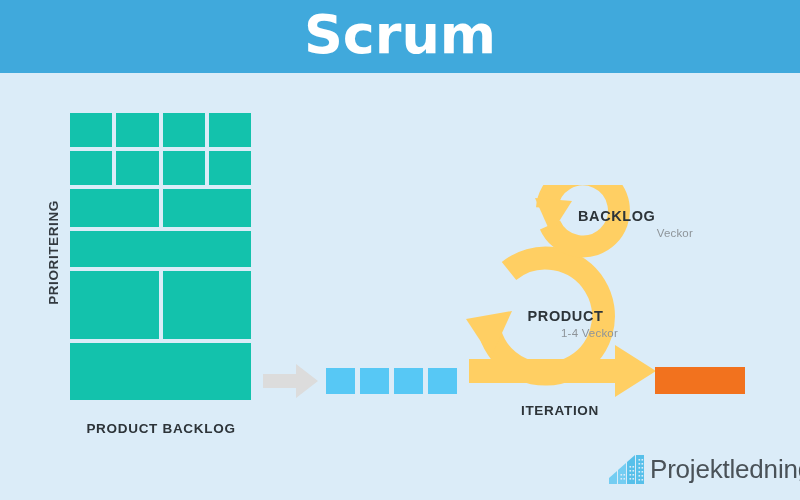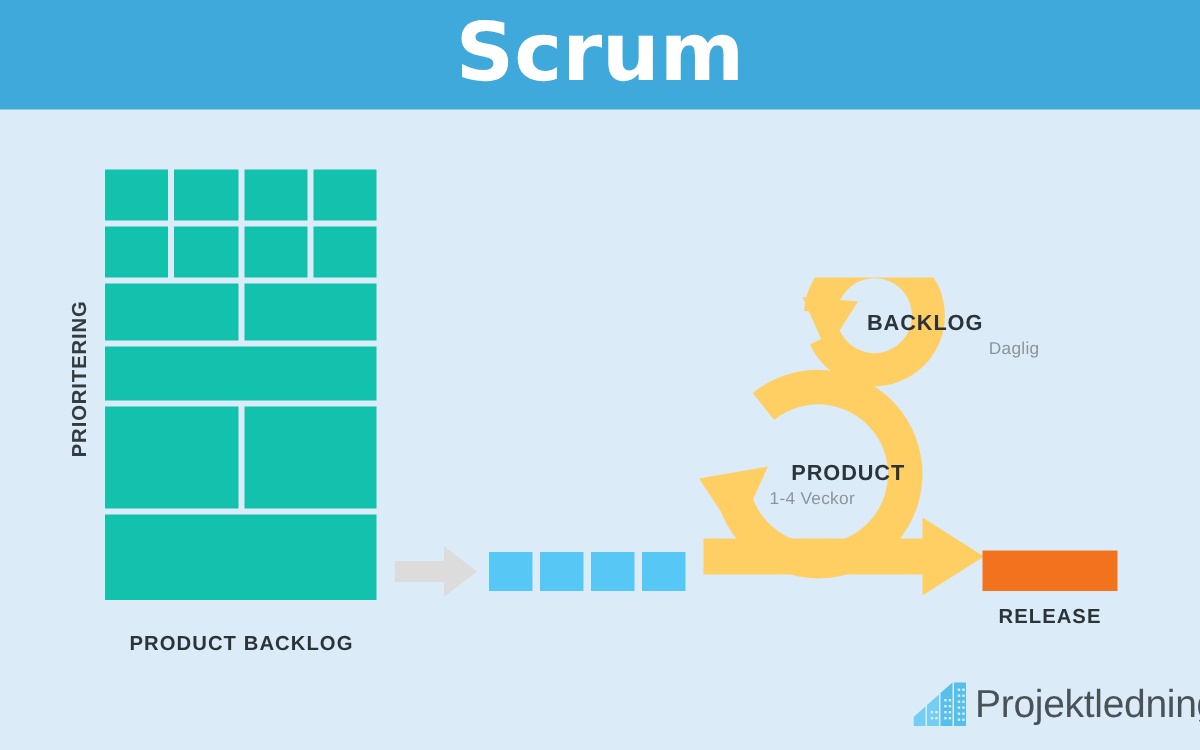--- a/index.html
+++ b/index.html
@@ -169,21 +169,21 @@
   .anno-sub {
     color: #8e9499;
     font-size: 11.5px;
     font-weight: normal;
     letter-spacing: 0.2px;
     white-space: nowrap;
     margin-top: 3px;
   }
   #standup-block .anno-sub { text-align: right; padding-right: 20px; }
   #sprint-block  .anno-title { text-align: center; }
-  #sprint-block  .anno-sub { text-align: left; }
+  #sprint-block  .anno-sub { text-align: right; }
 
   
   #brand-logo {
     position: absolute;
     left: 609px;
     top: 452px;
     height: 34px;
     display: flex;
     align-items: center;
   }
@@ -258,29 +258,29 @@
 
     <path d="M80,13 L117,16 L96,49 Z" fill="#ffcf63"></path>
 
     <path d="M14,174 L160,174 L160,160 L201,186 L160,212 L160,198 L14,198 Z" fill="#ffcf63"></path>
   </svg>
 
   <div id="release-bar"></div>
 
   <div id="standup-block">
     <div class="anno-title">BACKLOG</div>
-    <div class="anno-sub">Daglig</div>
+    <div class="anno-sub">Veckor</div>
   </div>
   <div id="sprint-block">
     <div class="anno-title">PRODUCT</div>
     <div class="anno-sub">1-4 Veckor</div>
   </div>
 
   <div class="stage-caption" id="caption-backlog">PRODUCT BACKLOG</div>
-  <div class="stage-caption" id="caption-release">RELEASE</div>
+  <div class="stage-caption" id="caption-iter">ITERATION</div>
 
   <div id="brand-logo">
     <svg id="brand-mark" viewBox="0 0 36 30">
       <path d="M0,30 L0,24 L8,17 L8,30 Z" fill="#74cdf2"></path>
       <path d="M9,30 L9,16 L17,9 L17,30 Z" fill="#74cdf2"></path>
       <path d="M18,30 L18,8 L26,1 L26,30 Z" fill="#57c0ea"></path>
       <path d="M27,30 L27,1 L35,1 L35,30 Z" fill="#57c0ea"></path>
       <g fill="#dbecf8">
         <rect x="11.5" y="20" width="1.6" height="1.6"></rect>
         <rect x="11.5" y="24" width="1.6" height="1.6"></rect>

